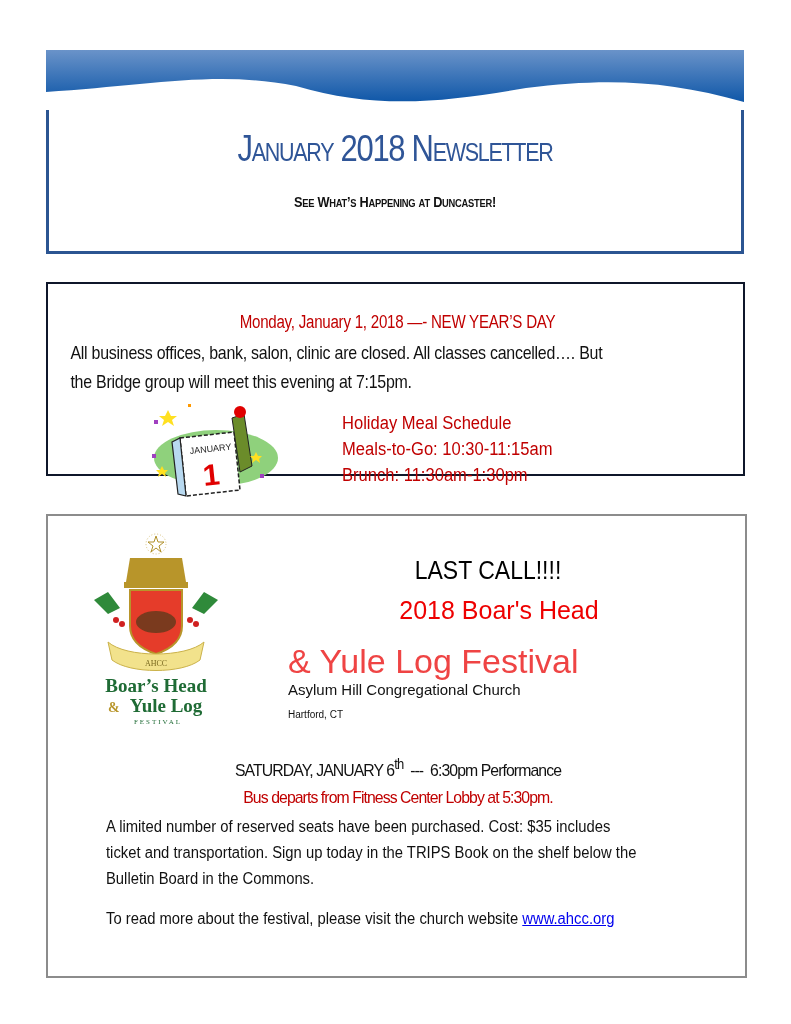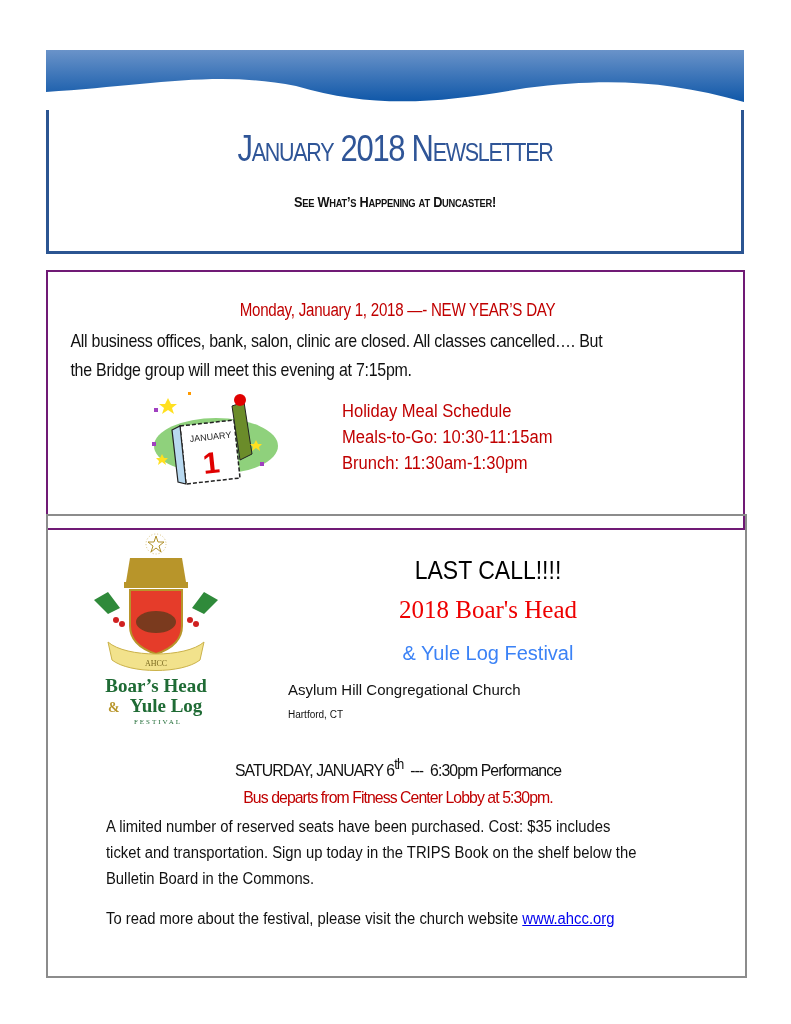--- a/index.html
+++ b/index.html
@@ -11,36 +11,36 @@
   .header-frame { position: absolute; left: 0; top: 60px; width: 698px; height: 144px;
     border-left: 3px solid #2b5592; border-right: 3px solid #2b5592; border-bottom: 3px solid #2b5592; }
   .header-title { position: absolute; left: 0; top: 128px; width: 698px; text-align: center;
     color: #2f5597; font-family: "Liberation Sans Narrow", "Liberation Sans", sans-serif; font-size: 36px;
     letter-spacing: -1.5px; font-variant: small-caps; transform: scaleX(0.86); transform-origin: center; }
   .header-sub { position: absolute; left: 0; top: 193px; width: 698px; text-align: center;
     color: #111; font-size: 15px; font-weight: bold; font-variant: small-caps; letter-spacing: -0.3px;
     transform: scaleX(0.85); transform-origin: center; }
 
   
-  .box2 { position: absolute; left: 46px; top: 270px; width: 699px; height: 260px; border: 2px solid #701a75; }
+  .box2 { position: absolute; left: 46px; top: 282px; width: 699px; height: 194px; border: 2px solid #0f172a; }
   .b2-head { position: absolute; left: 0; top: 28px; width: 699px; text-align: center; color: #c00000;
     font-size: 18px; transform: scaleX(0.84); transform-origin: center; letter-spacing: -0.3px; }
   .b2-body { position: absolute; left: -40px; top: 54px; width: 780px; color: #111; font-size: 19px; line-height: 29px;
     transform: scaleX(0.84); transform-origin: center; letter-spacing: -0.3px; }
   .meal { position: absolute; left: 294px; top: 126px; color: #c00000; font-size: 18px; line-height: 26px;
     transform: scaleX(0.92); transform-origin: left; }
   .clipart { position: absolute; left: 100px; top: 118px; width: 130px; height: 106px; }
 
   
   .box3 { position: absolute; left: 46px; top: 514px; width: 701px; height: 464px; border: 2px solid #8c8c8c; }
   .logo { position: absolute; left: 38px; top: 14px; width: 140px; height: 196px; }
   .last-call { position: absolute; left: 260px; top: 40px; width: 360px; text-align: center; font-size: 25px; color: #000;
     transform: scaleX(0.92); transform-origin: center; }
-  .fest1 { position: absolute; left: 240px; top: 80px; width: 400px; text-align: center; font-size: 25px; color: #ee0000; font-family: Liberation Serif, serif; }
-  .fest2 { position: absolute; left: 240px; top: 126px; width: 400px; text-align: center; font-size: 20px; color: #3b82f6; }
+  .fest1 { position: absolute; left: 251px; top: 80px; width: 400px; text-align: center; font-size: 25px; color: #ee0000; }
+  .fest2 { position: absolute; left: 240px; top: 126px; width: 400px; text-align: left; font-size: 34px; color: #ef4444; }
   .church { position: absolute; left: 240px; top: 165px; width: 400px; text-align: left; font-size: 15px; color: #111; }
   .city { position: absolute; left: 240px; top: 193px; width: 400px; text-align: left; font-size: 10px; color: #111; }
   .sat { position: absolute; left: 100px; top: 240px; width: 500px; text-align: center; font-size: 17px; color: #111; letter-spacing: -1px;
     transform: scaleX(0.93); transform-origin: center; }
   .sat sup { font-size: 14px; }
   .bus { position: absolute; left: 100px; top: 272px; width: 500px; text-align: center; font-size: 17px; color: #c00000; letter-spacing: -1px;
     transform: scaleX(0.93); transform-origin: center; }
   .para { position: absolute; left: 58px; top: 298px; width: 690px; font-size: 16px; line-height: 26px; color: #111;
     transform: scaleX(0.925); transform-origin: left; }
   .para2 { position: absolute; left: 58px; top: 394px; width: 690px; font-size: 16px; color: #111;

